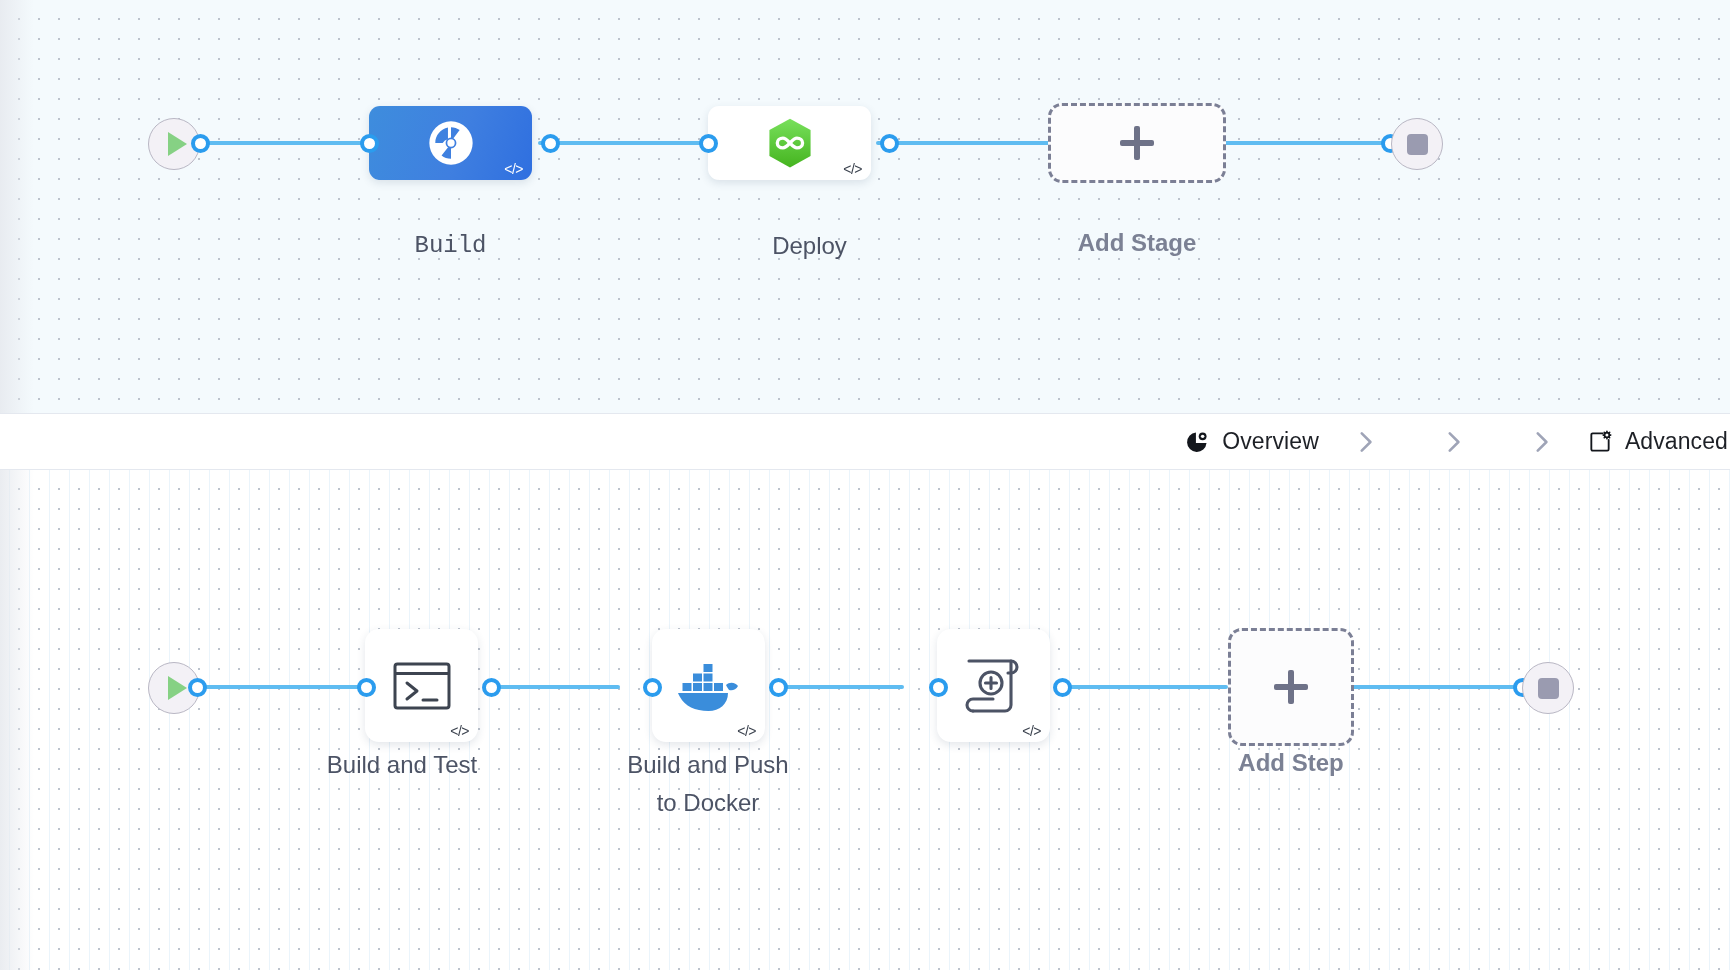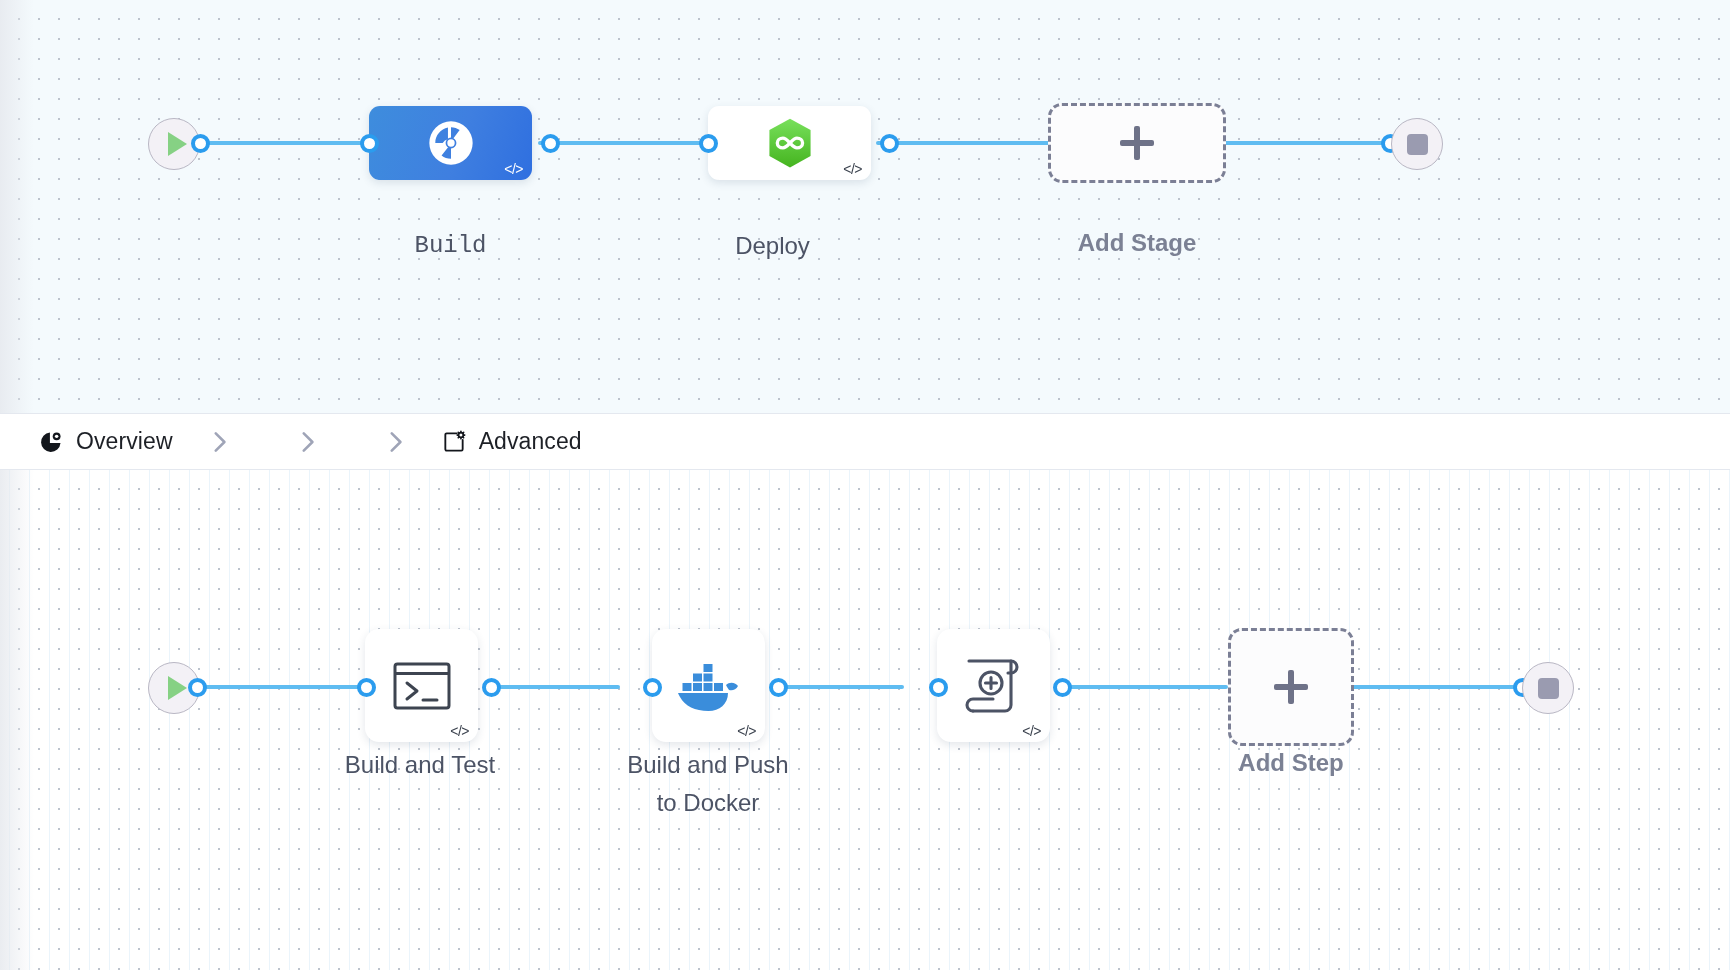--- a/index.html
+++ b/index.html
@@ -47,20 +47,21 @@
   .tabbar {
     position: absolute;
     left: 0; right: 0; top: 413px; height: 57px;
     background: #ffffff;
     border-top: 1px solid #e4e8ef;
     border-bottom: 1px solid #e4e8ef;
     display: flex;
     align-items: center;
     padding-left: 36px;
     z-index: 5;
+    justify-content: flex-end;
   }
   .tab {
     display: flex; align-items: center;
     height: 100%;
     gap: 12px;
     position: relative;
     cursor: pointer;
     padding: 0 2px;
   }
   .tab-label {
@@ -223,21 +224,21 @@
             <stop offset="1" stop-color="#45b41f"></stop>
           </linearGradient>
         </defs>
         <path fill="url(#gh)" d="M22 1.5 41 12v24L22 46.5 3 36V12z"></path>
         <path fill="none" stroke="#ffffff" stroke-width="3.1" stroke-linecap="round" d="M15.5 19.5c-3 0-5.2 2-5.2 4.5s2.2 4.5 5.2 4.5c4.6 0 8.3-9 12.9-9 3 0 5.2 2 5.2 4.5s-2.2 4.5-5.2 4.5c-4.6 0-8.3-9-12.9-9z"></path>
       </svg>
       <span class="code-badge dark">&lt;/&gt;</span>
     </div>
     <div class="port" style="left:699px; top:134px;"></div>
     <div class="port" style="left:880px; top:134px;"></div>
-    <div class="node-label" style="left:691px; top:227px; width:163px;">Deploy</div>
+    <div class="node-label" style="left:728px; top:227px; width:163px;">Deploy</div>
 
     <div class="add-box" style="left:1048px; top:103px; width:178px; height:80px;">
       <div class="plus"></div>
     </div>
     <div class="node-label muted" style="left:1048px; top:224px; width:178px;">Add Stage</div>
 
     <div class="port" style="left:1381px; top:134px;"></div>
     <div class="endcap" style="left:1391px; top:118px;">
       <div class="sq-stop"></div>
     </div>
@@ -295,21 +296,21 @@
       <svg width="60" height="52" viewBox="0 0 60 52">
         <rect x="3" y="4" width="54" height="44" rx="2.5" fill="none" stroke="#3d4450" stroke-width="3"></rect>
         <path d="M3 13.5h54" stroke="#3d4450" stroke-width="3"></path>
         <path d="M15 23l10 8-10 8" fill="none" stroke="#3d4450" stroke-width="3" stroke-linecap="round" stroke-linejoin="round"></path>
         <path d="M31 40h14" stroke="#3d4450" stroke-width="3" stroke-linecap="round"></path>
       </svg>
       <span class="code-badge dark">&lt;/&gt;</span>
     </div>
     <div class="port" style="left:357px; top:208px;"></div>
     <div class="port" style="left:482px; top:208px;"></div>
-    <div class="node-label" style="left:295px; top:276px; width:250px;">Build and Test</div>
+    <div class="node-label" style="left:277px; top:276px; width:250px;">Build and Test</div>
 
     <div class="step-box" style="left:652px; top:159px;">
       <svg width="72" height="58" viewBox="0 0 72 58">
         <g fill="#3a8ddb">
           <rect x="20" y="26" width="9" height="8"></rect>
           <rect x="30.5" y="26" width="9" height="8"></rect>
           <rect x="41" y="26" width="9" height="8"></rect>
           <rect x="9.5" y="26" width="9" height="8"></rect>
           <rect x="20" y="16.5" width="9" height="8"></rect>
           <rect x="30.5" y="16.5" width="9" height="8"></rect>

